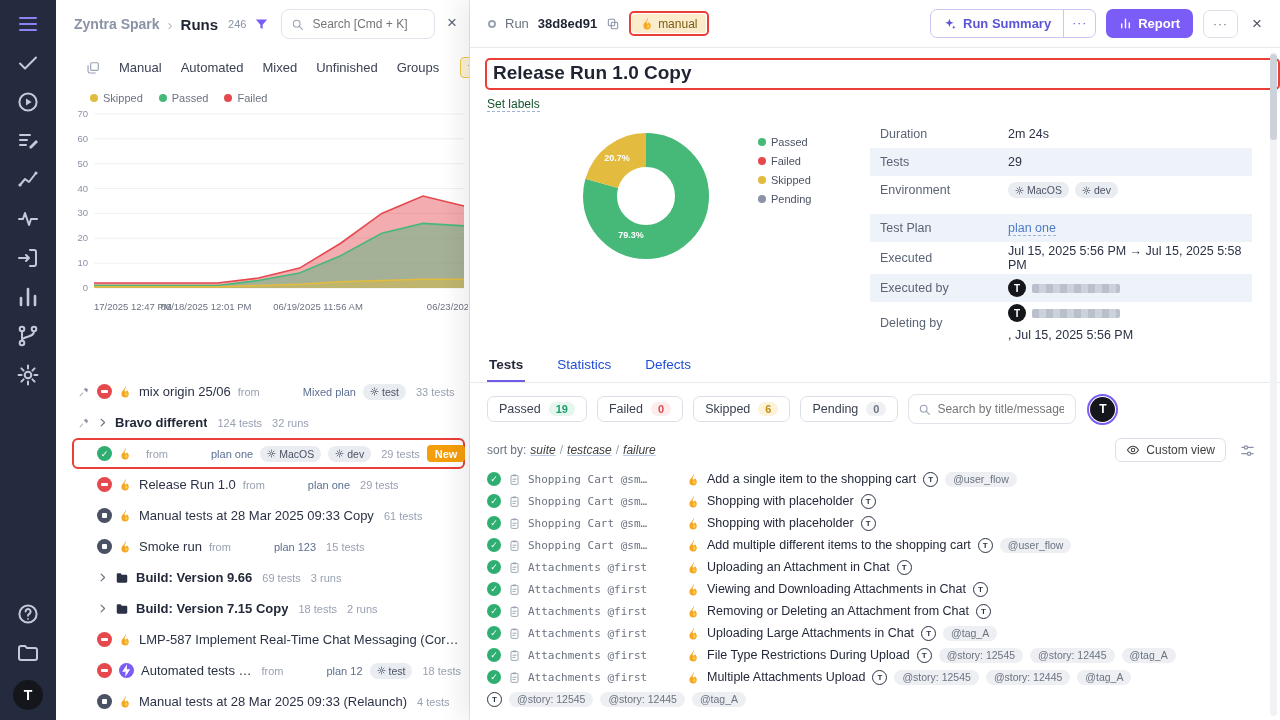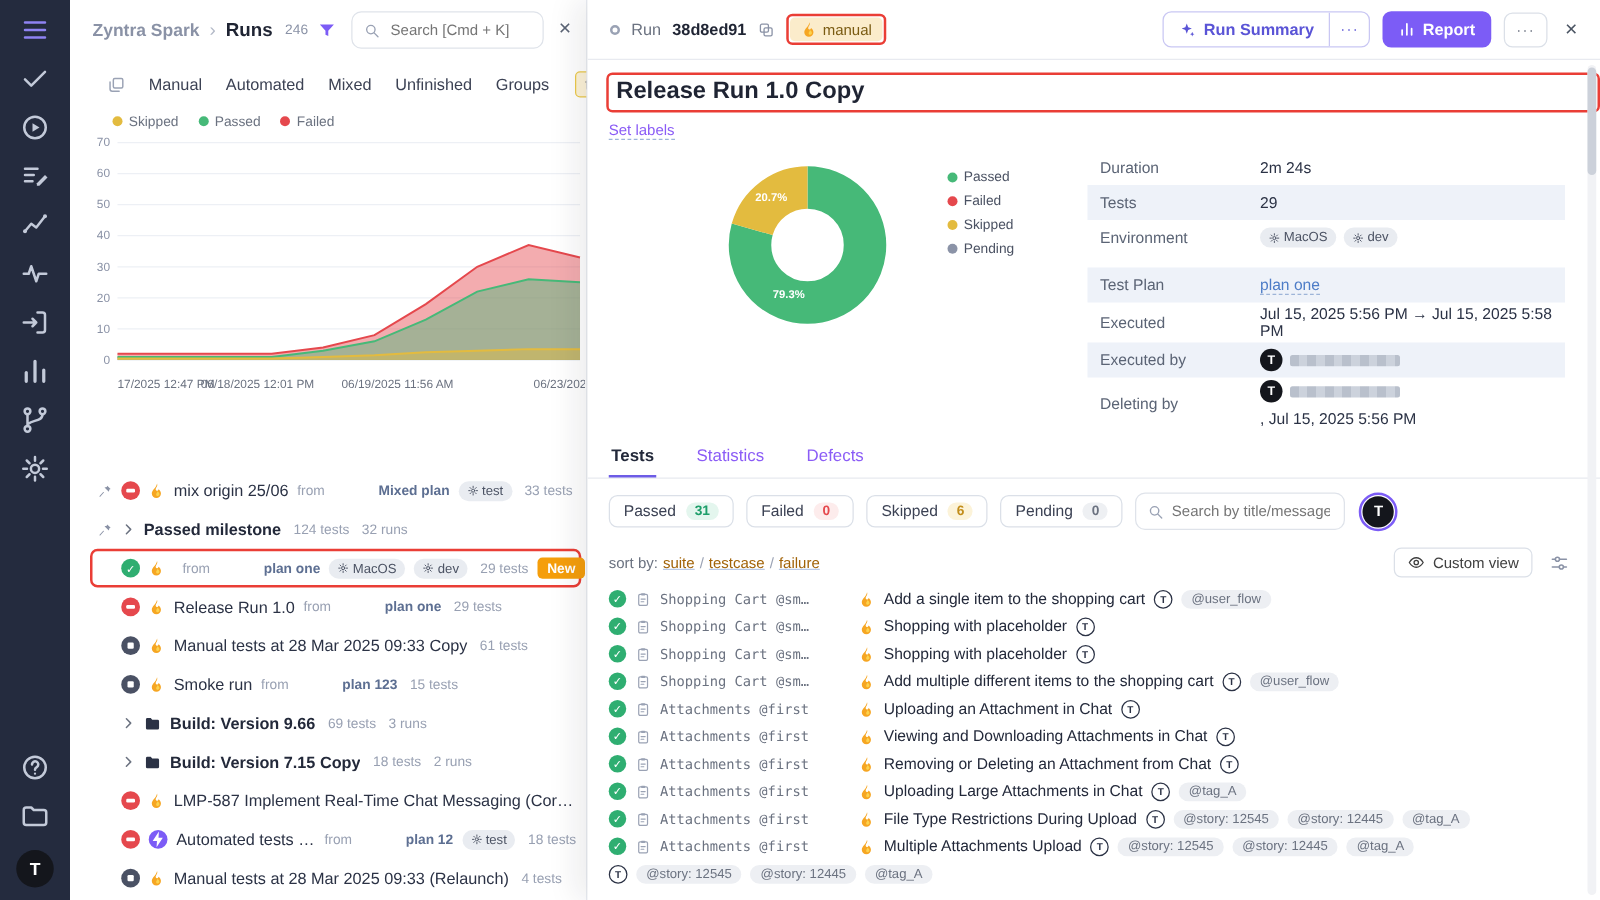--- a/index.html
+++ b/index.html
@@ -48,21 +48,21 @@
   .chev-ic { color:#6b7280; }
   .st { width:15px; height:15px; border-radius:50%; display:inline-flex; align-items:center;
         justify-content:center; flex:none; color:#fff; font-size:9px; }
   .st.red { background:#e5484d; } .st.red::after { content:""; width:7px; height:2.5px; background:#fff; border-radius:1px; }
   .st.green { background:#2fae71; }
   .st.dark { background:#4a5164; } .st.dark::after { content:""; width:5px; height:5px; background:#fff; border-radius:1px; }
   .st.purple { background:#7c5cf6; }
   .run-title { color:#2b3245; overflow:hidden; text-overflow:ellipsis; }
   .run-title.bold { font-weight:700; color:#23293a; }
   .from { font-size:11px; color:#98a0b2; }
-  .plan { font-size:11px; color:#5d6f92; font-weight:700; cursor:pointer;padding-left:36px; }
+  .plan { font-size:11px; color:#5d6f92; font-weight:400; cursor:pointer;padding-left:36px; }
   .pill { display:inline-flex; align-items:center; gap:3px; background:#e9ecf1; border-radius:9px;
           padding:2px 7px; font-size:10.5px; color:#4b5263; flex:none; }
   .meta { font-size:11px; color:#98a0b2; margin-left:3px; }
   .new-badge { margin-left:auto; background:#f59e0b; color:#fff; font-size:11px; font-weight:700;
                padding:2.5px 8px; border-radius:4px; flex:none; }
 
   
   .detail { flex:1; position:relative; background:#fff; overflow:hidden;
             box-shadow:-10px 0 22px rgba(20,25,40,.08); display:flex; flex-direction:column; }
   .d-top { height:48px; border-bottom:1px solid #e8eaf0; display:flex; align-items:center; padding:0 18px; gap:9px; flex:none; }
@@ -79,21 +79,21 @@
               font-size:13px; font-weight:600; cursor:pointer; }
   .btn-more-seg { border-left:1px solid #c9c7f3; padding:6px 8px; color:#5a54d6; font-size:12px; cursor:pointer; letter-spacing:1px; }
   .btn-report { display:flex; align-items:center; gap:6px; background:#7c5cf6; color:#fff; border-radius:7px;
                 padding:7px 13px; font-size:13px; font-weight:600; cursor:pointer; }
   .btn-more { border:1px solid #dbe0e8; border-radius:7px; padding:6px 9px; color:#6b7280; font-size:12px;
               cursor:pointer; letter-spacing:1px; background:#fff; }
   .d-close { font-size:17px; color:#4b5563; cursor:pointer; margin-left:4px; }
 
   .d-title-wrap { margin:10px 0 0 15px; display:inline-block; padding:2px 9px 4px 6px; }
   .d-title { font-size:19px; font-weight:700; color:#1f2433; }
-  .set-labels { margin:7px 0 0 17px; font-size:12px; color:#8b5cf6; cursor:pointer;
+  .set-labels { margin:7px 0 0 17px; font-size:12px; color:#14532d; cursor:pointer;
                 border-bottom:1px dashed #9db4d8; display:inline-block; width:fit-content; }
 
   .summary { display:flex; padding:8px 16px 0 16px; align-items:flex-start; }
   .donut-block { display:flex; margin-left:84px; }
   .donut-legend { margin:16px 0 0 36px; font-size:11px; color:#4b5263; }
   .donut-legend .dl-item { display:flex; align-items:center; margin-bottom:7px; }
   .info-table { margin-left:auto; width:382px; margin-right:12px; }
   .irow { display:flex; align-items:center; min-height:28px; padding:2px 10px; }
   .irow.alt { background:#eef2f9; }
   .ilabel { width:128px; flex:none; color:#5b6475; font-size:12.5px; }
@@ -101,42 +101,42 @@
   .igap { height:10px; }
   .status-dot { width:8px; height:8px; border-radius:50%; background:#2fae71; }
   .status-txt { color:#2fae71; font-weight:700; font-size:12px; letter-spacing:.4px; }
   .ival .link { color:#4d7cc7; border-bottom:1px dashed #9db4d8; cursor:pointer; }
   .avatar18 { width:18px; height:18px; border-radius:50%; background:#14161c; color:#fff; font-size:10px;
               font-weight:700; display:inline-flex; align-items:center; justify-content:center; flex:none; }
   .redact { display:inline-block; width:88px; height:9px; border-radius:2px;
             background:repeating-linear-gradient(90deg,#b9c0cc 0 7px,#ccd2dc 7px 14px); }
 
   .d-tabs { display:flex; padding:0 17px; border-bottom:1px solid #e8eaf0; margin-top:4px; flex:none; }
-  .dtab { padding:9px 2px 8px; margin-right:30px; font-size:13.5px; color:#8b5cf6; cursor:pointer;
+  .dtab { padding:9px 2px 8px; margin-right:30px; font-size:13.5px; color:#1d4ed8; cursor:pointer;
           border-bottom:2px solid transparent; }
   .dtab.active { color:#23293a; font-weight:700; border-color:#6d5ce6; }
 
   .filter-row { display:flex; align-items:center; gap:10px; padding:11px 17px 8px; flex:none; }
   .fpill { display:flex; align-items:center; gap:8px; border:1px solid #dbe0e8; border-radius:7px;
            padding:5px 11px; font-size:12.5px; color:#3c4254; background:#fff; cursor:pointer; }
   .fcount { font-size:11px; font-weight:700; padding:1px 7px; border-radius:8px; }
   .fc-green { color:#1e9e6a; background:#e4f6ee; }
   .fc-red { color:#e5484d; background:#fdecec; }
   .fc-yellow { color:#c28d1a; background:#fcf3d9; }
   .fc-gray { color:#6b7280; background:#eef0f3; }
   .d-search { width:168px; height:30px; border:1px solid #dfe3ea; border-radius:8px; display:flex;
               align-items:center; gap:4px; padding:0 9px; color:#9aa2b4; }
   .d-search input { border:none; outline:none; width:100%; font-size:12px; color:#3c4254;
               font-family:"Liberation Sans",sans-serif; background:transparent; }
   .avatar26 { width:25px; height:25px; border-radius:50%; background:#14161c; color:#fff; font-size:12px;
               font-weight:700; display:flex; align-items:center; justify-content:center;
               outline:2px solid #7c5cf6; outline-offset:1px; margin-left:4px; cursor:pointer; }
 
   .sort-row { display:flex; align-items:center; padding:6px 17px 4px; font-size:12px; color:#6b7280; flex:none; }
-  .slink { color:#a16207; text-decoration:underline; text-decoration-color:#b9c9e6; cursor:pointer; margin:0 4px; }
+  .slink { color:#404040; text-decoration:underline; text-decoration-color:#b9c9e6; cursor:pointer; margin:0 4px;font-style:italic; }
   .cv-btn { margin-left:auto; display:flex; align-items:center; gap:6px; border:1px solid #dbe0e8;
             border-radius:6px; padding:4px 10px; font-size:12px; color:#404040; background:#fff; cursor:pointer; }
   .sliders-ic { color:#8a92a6; margin:0 8px 0 14px; cursor:pointer; }
 
   .tests-list { flex:1; overflow:hidden; padding-top:2px; }
   .trow { display:flex; align-items:center; gap:7px; padding:3.5px 17px; font-size:12.5px;
           white-space:nowrap; cursor:pointer; }
   .chk { width:14px; height:14px; border-radius:50%; background:#2fae71; color:#fff; font-size:9px;
          display:inline-flex; align-items:center; justify-content:center; flex:none; }
   .clip-ic { color:#9aa2b4; }
@@ -330,21 +330,21 @@
         <span class="icon pin-ic" style="width:12px;height:12px">
           <svg viewBox="0 0 24 24" width="100%" height="100%" fill="currentColor">
             <path d="M15.5 3l5.5 5.5-2 .7-.9 3.6-6.9-6.9 3.6-.9zM10.6 13.4L4 21l-1-1 6.2-7z"></path>
           </svg>
         </span>
         <span class="icon chev-ic" style="width:11px;height:11px">
           <svg viewBox="0 0 24 24" width="100%" height="100%" fill="none" stroke="currentColor" stroke-width="2" stroke-linecap="round" stroke-linejoin="round">
             <path d="M9 4.5l7.5 7.5L9 19.5" stroke-width="2.6"></path>
           </svg>
         </span>
-        <span class="run-title bold">Passed milestone</span>
+        <span class="run-title bold">Bravo different</span>
         <span class="meta">124 tests</span>
         <span class="meta">32 runs</span>
       </div>
       <div class="run-row annotated">
         <span style="width:12px;flex:none"></span>
         <span class="st green">✓</span>
         <span class="icon " style="width:13px;height:13px">
           <svg viewBox="0 0 16 16" width="100%" height="100%">
             <path fill="#f6a623" d="M8.2 1c.9 2.4-.9 3.7-1.3 5.1-.3 1 .2 1.9 1.1 2 .9.1 1.6-.6 1.6-1.5 1.3 1 2.4 2.5 2.4 4.2a4.5 4.5 0 01-9 0C3 7.4 7 5.8 8.2 1z"></path>
             <path fill="#fcd34d" d="M8.3 8.6c.6 1.2-1 1.9-1 3.1 0 .9.7 1.6 1.6 1.6s1.6-.7 1.6-1.7c0-1.3-1-2.4-2.2-3z"></path>
@@ -616,21 +616,21 @@
       </div>
   </div>
 
   <div class="d-tabs" id="d-tabs">
       <span class="dtab active">Tests</span>
       <span class="dtab">Statistics</span>
       <span class="dtab">Defects</span>
     </div>
 
   <div class="filter-row" id="filter-row">
-      <div class="fpill">Passed<span class="fcount fc-green">31</span></div>
+      <div class="fpill">Passed<span class="fcount fc-green">19</span></div>
       <div class="fpill">Failed<span class="fcount fc-red">0</span></div>
       <div class="fpill">Skipped<span class="fcount fc-yellow">6</span></div>
       <div class="fpill">Pending<span class="fcount fc-gray">0</span></div>
     <div class="d-search" id="d-search">
       <span class="icon" id="d-search-ic" style="width: 13px; height: 13px;">
           <svg viewBox="0 0 24 24" width="100%" height="100%" fill="none" stroke="currentColor" stroke-width="2" stroke-linecap="round" stroke-linejoin="round">
             <circle cx="10.5" cy="10.5" r="6.2"></circle>
             <path d="M15.3 15.3L21 21"></path>
           </svg>
         </span>

